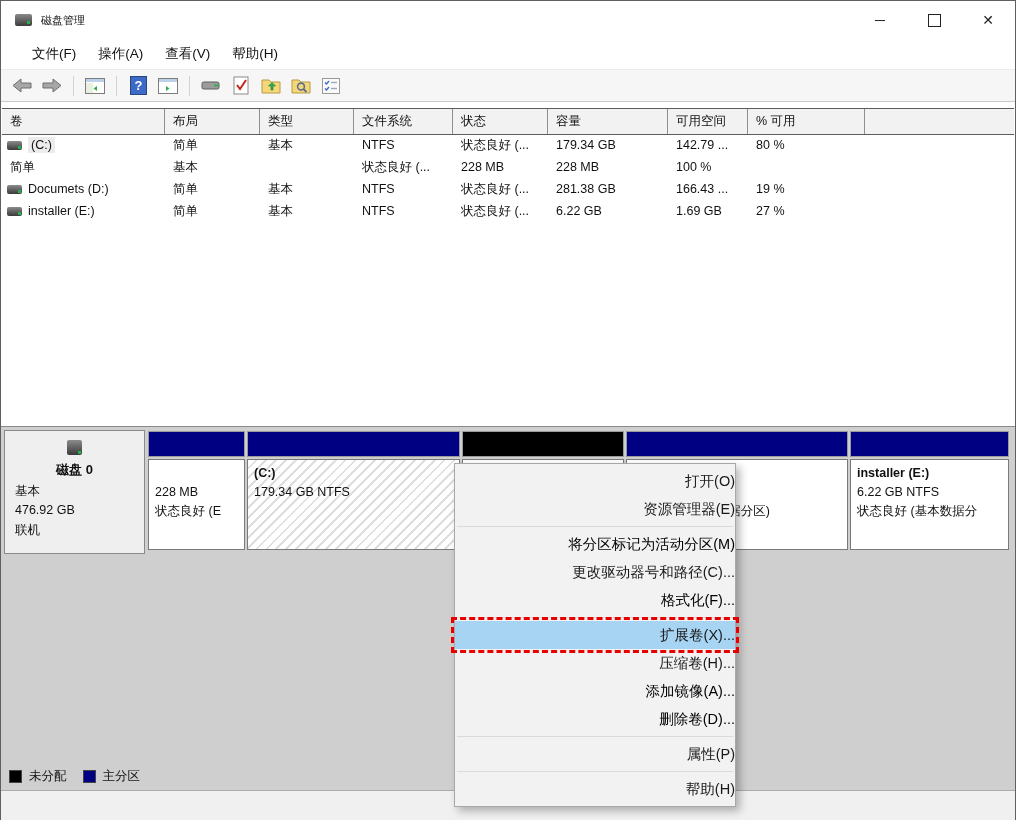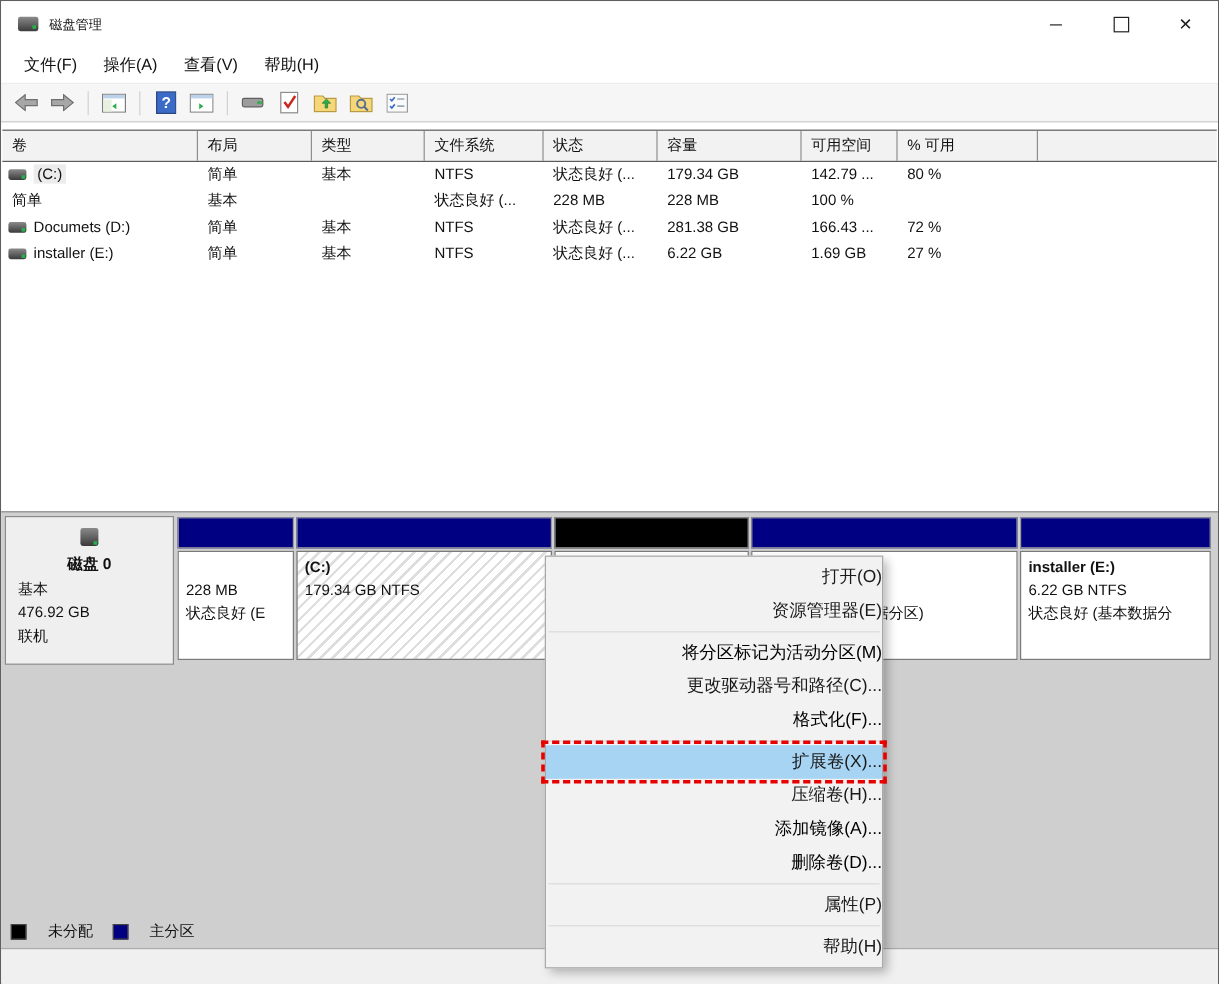--- a/index.html
+++ b/index.html
@@ -9,21 +9,21 @@
   
   .titlebar{position:absolute;top:0;left:0;right:0;height:38px;display:flex;align-items:center;background:#fff;}
   .app-icon{width:17px;height:12px;margin-left:14px;background:linear-gradient(#8a8a8a,#3c3c3c);border-radius:2px;position:relative;}
   .app-icon::after{content:'';position:absolute;right:2px;bottom:2px;width:3px;height:3px;background:#23b14d;}
   .app-title{margin-left:9px;font-size:11px;color:#111;}
   .win-controls{margin-left:auto;display:flex;height:100%;}
   .win-btn{width:54px;display:flex;align-items:center;justify-content:center;font-size:14px;color:#222;cursor:pointer;}
   .win-btn.max span{display:block;width:11px;height:11px;border:1.4px solid #222;}
 
   
-  .menubar{position:absolute;top:38px;left:0;right:0;height:30px;display:flex;align-items:center;padding-left:8px;background:#fff;font-size:13.5px;color:#111;border-bottom:1px solid #ececec;}
+  .menubar{position:absolute;top:38px;left:0;right:0;height:30px;display:flex;align-items:center;padding-left:20px;background:#fff;font-size:13.5px;color:#111;border-bottom:1px solid #ececec;}
   .menu-item{padding:4px 11px;cursor:default;}
 
   
   .toolbar{position:absolute;top:69px;left:0;right:0;height:31px;display:flex;align-items:center;background:#f6f6f6;border-bottom:1px solid #d9d9d9;padding-left:8px;gap:4px;}
   .tb-btn{width:26px;height:24px;display:flex;align-items:center;justify-content:center;}
   .tb-sep{width:1px;height:20px;background:#d2d2d2;margin:0 4px;}
 
   
   .list-panel{position:absolute;top:100px;left:0;right:0;height:325px;background:#fff;border-top:1px solid #c9c9c9;}
   .vol-grid{display:grid;grid-template-columns:163px 95px 94px 99px 95px 120px 80px 117px 1fr;}
@@ -45,21 +45,21 @@
   .disk-line{font-size:12.5px;color:#111;line-height:1.55;}
   .part{position:absolute;top:4px;height:122px;box-sizing:border-box;}
   .part .bar{height:26px;margin-bottom:2px;border:1px solid #9a9a9a;box-sizing:border-box;}
   .bar-primary{background:#000082;border-color:#00005e;}
   .bar-unalloc{background:#000000;border-color:#000;}
   .part .pbody{height:91px;background:#fff;border:1px solid #7a7a7a;box-sizing:border-box;padding:4px 6px;overflow:hidden;}
   .part .pbody div{font-size:12.5px;line-height:1.5;white-space:nowrap;color:#111;}
   .part .pname{font-weight:bold;}
   .pbody.hatched{background:repeating-linear-gradient(135deg,#ffffff 0px,#ffffff 5px,#dedede 5px,#dedede 7px);}
   .legend{position:absolute;left:8px;bottom:6px;display:flex;align-items:center;gap:16px;}
-  .legend .key{display:flex;align-items:center;gap:18px;font-size:12.5px;color:#111;}
+  .legend .key{display:flex;align-items:center;gap:7px;font-size:12.5px;color:#111;}
   .swatch{width:13px;height:13px;border:1px solid #444;box-sizing:border-box;}
   .swatch.unalloc{background:#000;}
   .swatch.primary{background:#000082;}
 
   
   .status-bar{position:absolute;top:789px;left:0;right:0;height:30px;background:#f0f0f0;border-top:1px solid #ababab;}
 
   
   .context-menu{position:absolute;left:453px;top:462px;width:282px;background:#f2f2f2;border:1px solid #a8a8a8;box-shadow:4px 4px 8px rgba(0,0,0,0.28);padding:3px 0;z-index:20;box-sizing:border-box;text-align:right;}
   .mi{height:28px;line-height:28px;padding-left:38px;font-size:14.5px;color:#1a1a1a;white-space:nowrap;cursor:default;}
@@ -209,21 +209,21 @@
         <div class="cell namecell">
             <span class="drive-ico"></span>
             <span>Documets (D:)</span>
           </div>
         <div class="cell">简单</div>
         <div class="cell">基本</div>
         <div class="cell">NTFS</div>
         <div class="cell">状态良好 (...</div>
         <div class="cell">281.38 GB</div>
         <div class="cell">166.43 ...</div>
-        <div class="cell">72 %</div>
+        <div class="cell">19 %</div>
         <div class="cell"></div>
       </div>
 
       <div class="vol-row vol-grid">
         <div class="cell namecell">
             <span class="drive-ico"></span>
             <span>installer (E:)</span>
           </div>
         <div class="cell">简单</div>
         <div class="cell">基本</div>

